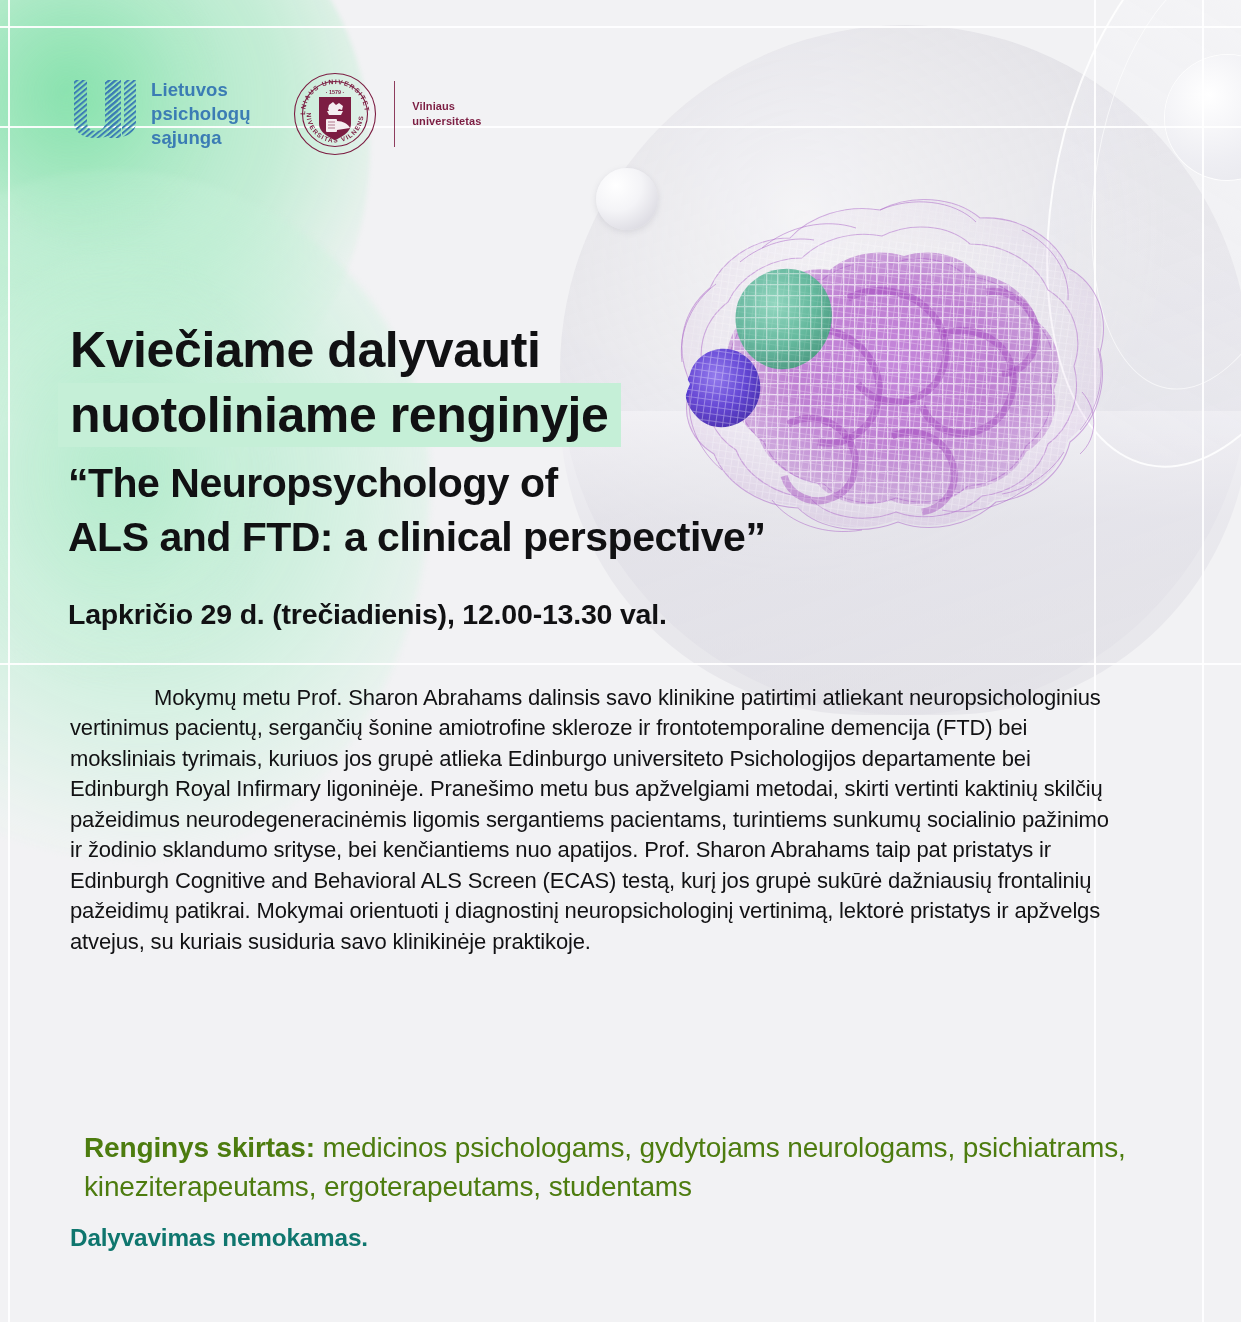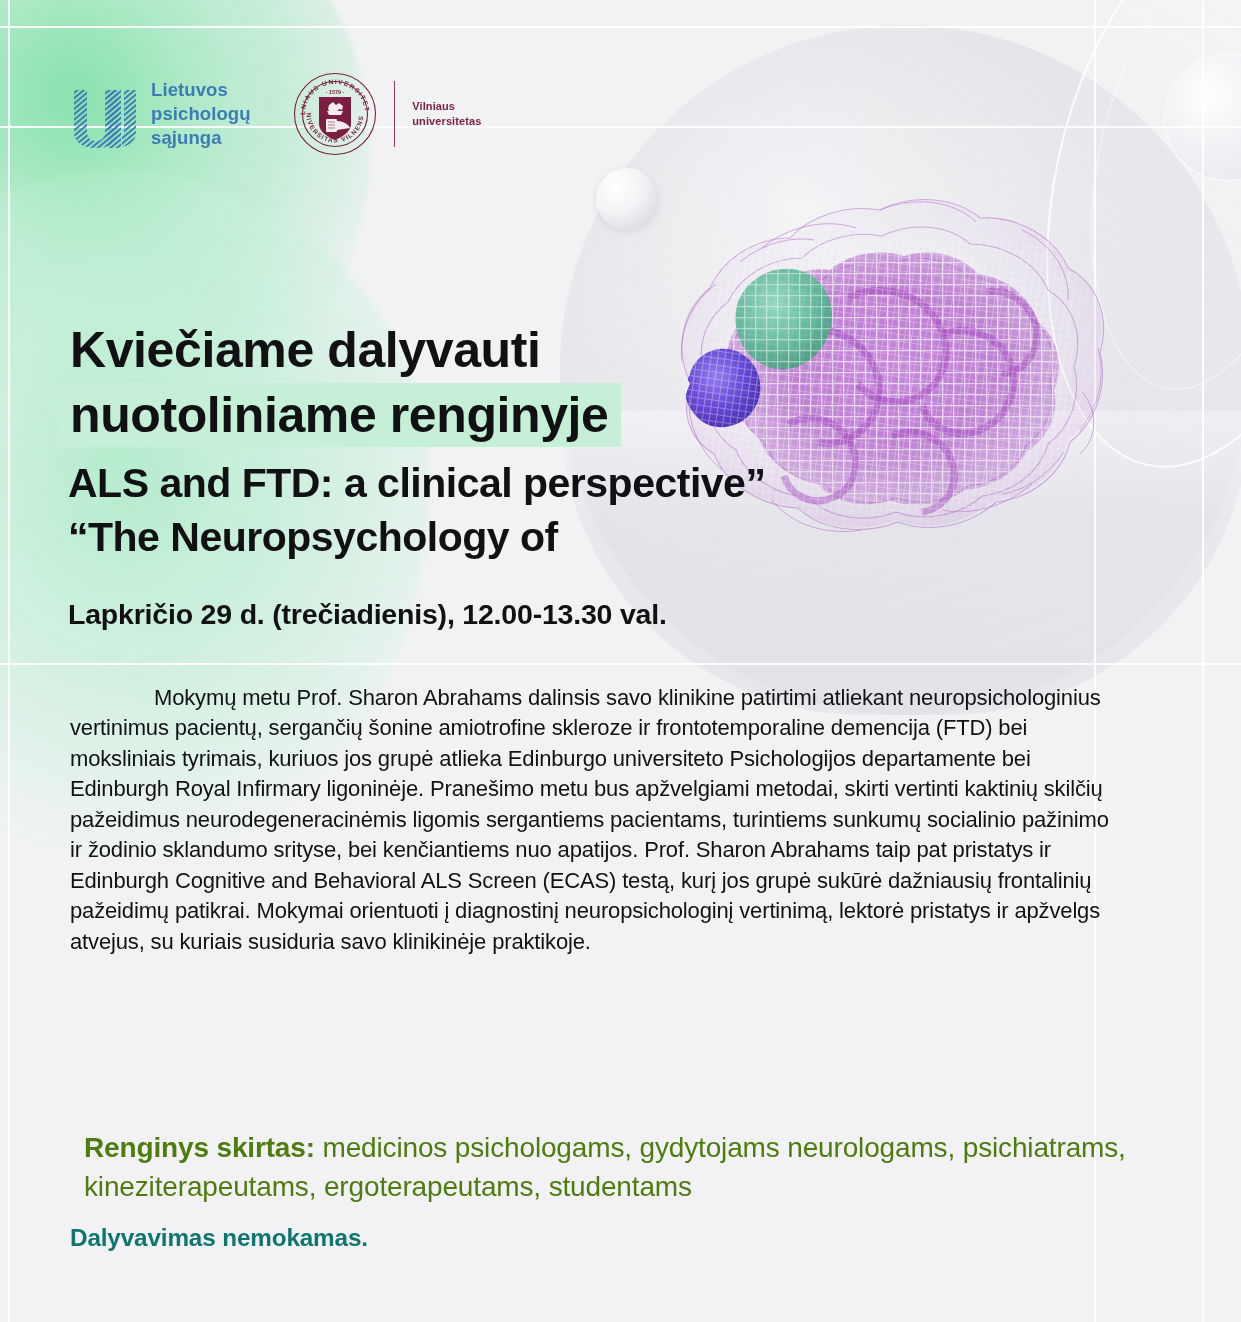--- a/index.html
+++ b/index.html
@@ -84,21 +84,21 @@
   .gl-h{height:2px;left:0;right:0;}
   .gl-v{width:2px;top:0;bottom:0;}
 
   
   .content{position:relative;z-index:5;}
 
   .logos{
     position:absolute;left:72px;top:72px;
     display:flex;align-items:center;gap:42px;
   }
-  .lps-logo{display:flex;align-items:flex-end;gap:13px;}
+  .lps-logo{display:flex;align-items:flex-start;gap:13px;}
   .lps-mark{width:66px;height:62px;display:block;}
   .lps-text{
     color:#3b7cb4;font-size:18.5px;line-height:1.30;font-weight:600;
     letter-spacing:.1px;
   }
   .vu-logo{display:flex;align-items:center;gap:17px;}
   .vu-seal{width:84px;height:84px;display:block;}
   .vu-divider{width:1.6px;height:66px;background:#7c1d42;opacity:.85;}
   .vu-text{
     color:#7c1d42;font-size:11px;line-height:1.32;font-weight:700;letter-spacing:.1px;
@@ -343,22 +343,22 @@
       </div>
 
     </div>
 
     <div class="headline">
       <span class="hl-line">Kviečiame dalyvauti</span>
       <span class="hl-line hi">nuotoliniame renginyje</span>
     </div>
 
     <div class="title">
+      <span class="t-line">“The Neuropsychology of</span>
       <span class="t-line">ALS and FTD: a clinical perspective”</span>
-      <span class="t-line">“The Neuropsychology of</span>
     </div>
 
     <div class="datetime">Lapkričio 29 d. (trečiadienis), 12.00-13.30 val.</div>
 
     <div class="body-text">Mokymų metu Prof. Sharon Abrahams dalinsis savo klinikine patirtimi atliekant neuropsichologinius vertinimus pacientų, sergančių šonine amiotrofine skleroze ir frontotemporaline demencija (FTD) bei moksliniais tyrimais, kuriuos jos grupė atlieka Edinburgo universiteto Psichologijos departamente bei Edinburgh Royal Infirmary ligoninėje. Pranešimo metu bus apžvelgiami metodai, skirti vertinti kaktinių skilčių pažeidimus neurodegeneracinėmis ligomis sergantiems pacientams, turintiems sunkumų socialinio pažinimo ir žodinio sklandumo srityse, bei kenčiantiems nuo apatijos. Prof. Sharon Abrahams taip pat pristatys ir Edinburgh Cognitive and Behavioral ALS Screen (ECAS) testą, kurį jos grupė sukūrė dažniausių frontalinių pažeidimų patikrai. Mokymai orientuoti į diagnostinį neuropsichologinį vertinimą, lektorė pristatys ir apžvelgs atvejus, su kuriais susiduria savo klinikinėje praktikoje.</div>
 
     <div class="audience">
       <b>Renginys skirtas:</b><span> medicinos psichologams, gydytojams neurologams, psichiatrams, kineziterapeutams, ergoterapeutams, studentams</span>
     </div>
 

